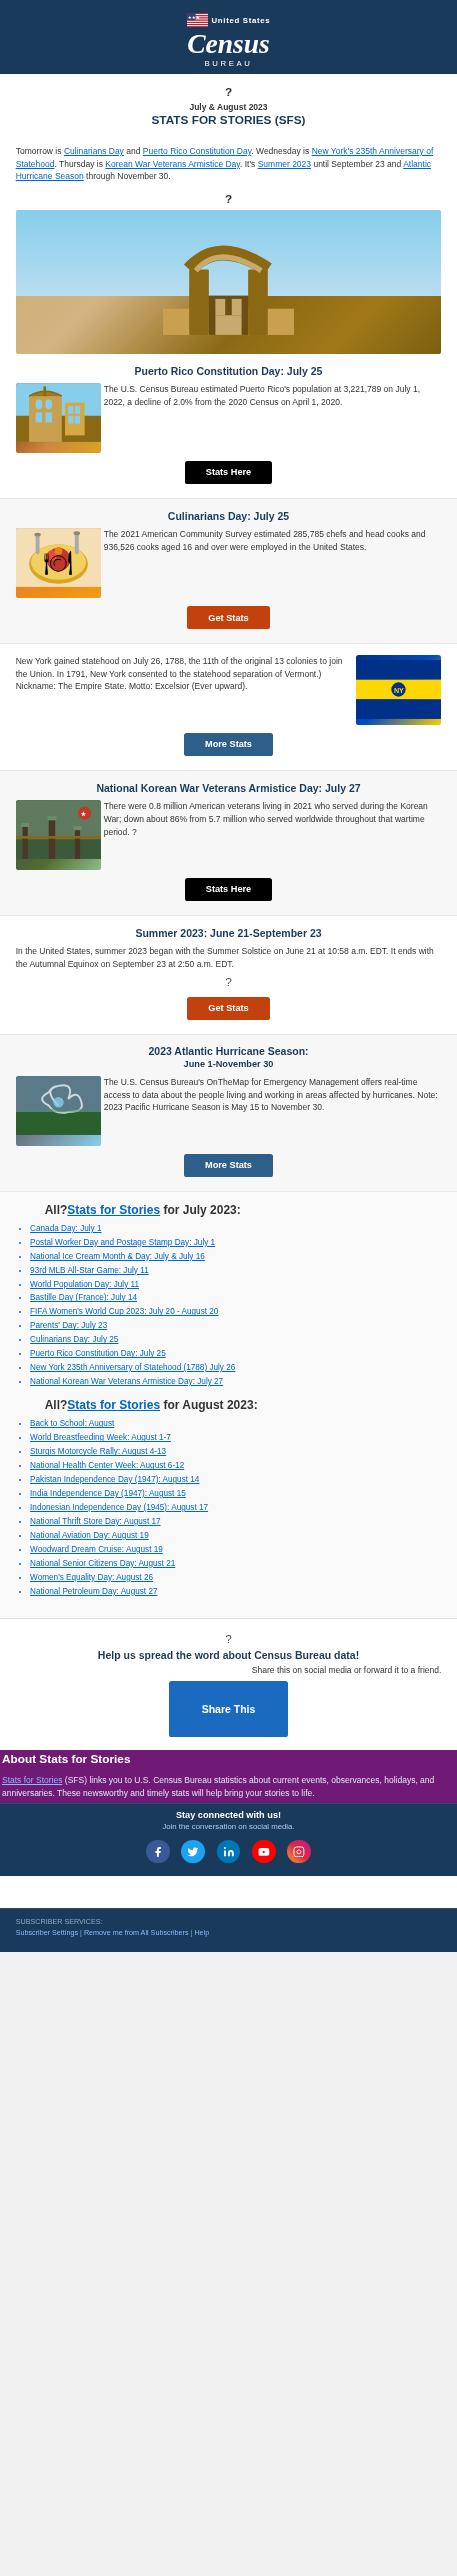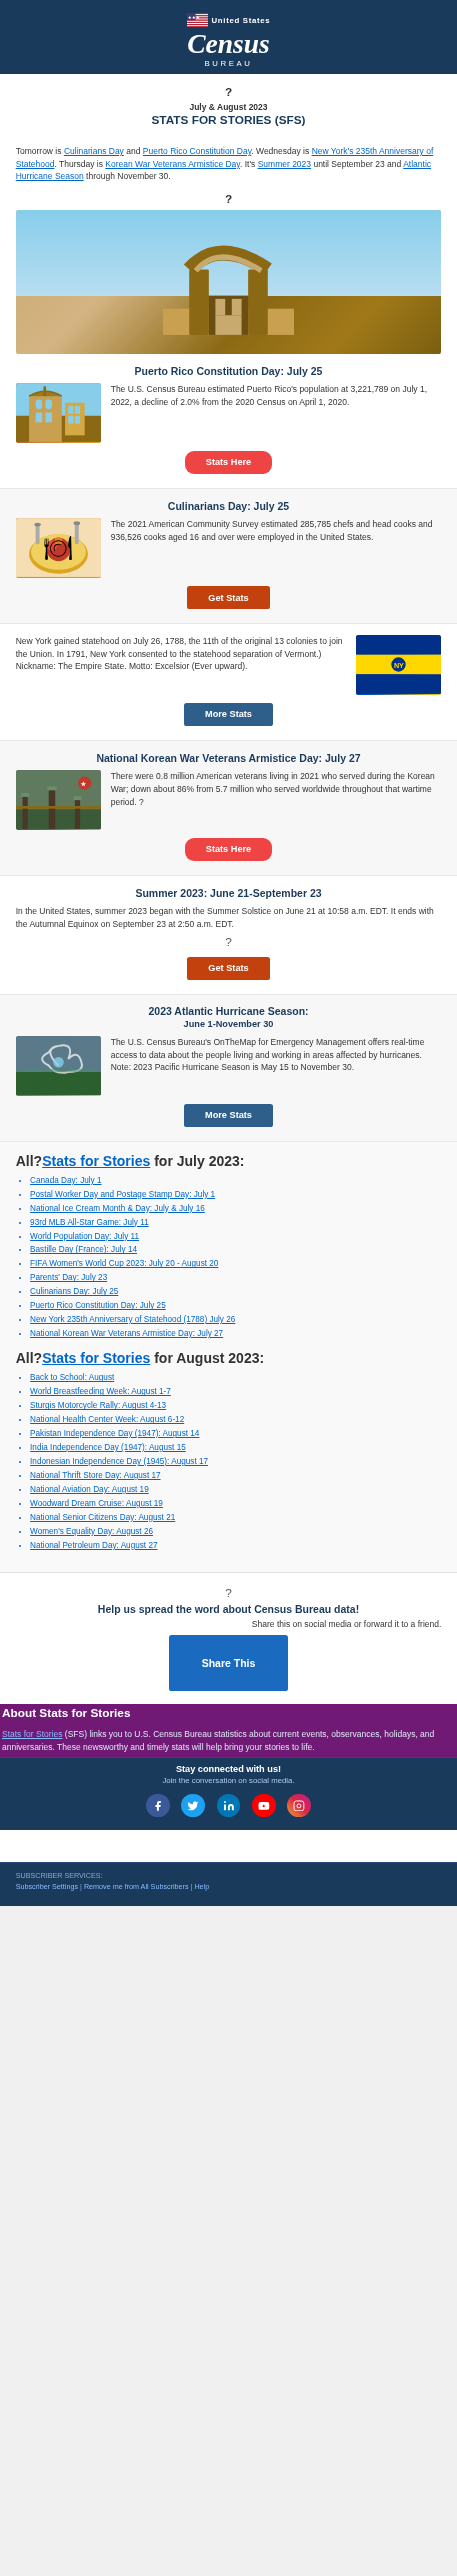--- a/index.html
+++ b/index.html
@@ -91,30 +91,30 @@
     }
     .section-title {
       font-size: 10.5px;
       font-weight: bold;
       color: #1a3a5c;
       margin-bottom: 6.5px;
       text-align: center;
     }
     .section-content {
       display: flex;
-      gap: 10px;
+      gap: 3px;
       align-items: flex-start;
     }
     .section-content.text-only {
       flex-direction: column;
     }
     .section-img {
       width: 85px;
       min-width: 85px;
-      height: 60px;
+      height: 70px;
       border-radius: 2.6px;
       overflow: hidden;
       flex-shrink: 0;
     }
     .section-text {
       font-size: 8.5px;
       color: #333;
       line-height: 1.5;
       flex: 1;
     }
@@ -127,23 +127,22 @@
       display: inline-block;
       padding: 6.5px 21px;
       border-radius: 2.6px;
       font-size: 9.2px;
       font-weight: bold;
       cursor: pointer;
       text-decoration: none;
       border: none;
     }
     .btn-blue {
-      background: #ef4444;
+      background: #000000;
       color: #ffffff;
-      border-radius: 9px;
     }
     .btn-teal {
       background: #c2410c;
       color: #ffffff;
     }
     .btn-dark {
       background: #2d5f8a;
       color: #ffffff;
     }
     .btn-share {
@@ -151,24 +150,25 @@
       color: #ffffff;
       padding: 22px 33px;
       font-size: 10.5px;
     }
     
     .lists-section {
       background: #f9f9f9;
       padding: 10.5px 15.7px;
     }
     .list-heading {
-      font-size: 14px;
+      font-size: 12px;
       font-weight: bold;
       color: #333;
       margin-bottom: 5.2px;
+      margin-left: 29px;
     }
     .list-heading a, .list-heading span.link {
       color: #0066cc;
       text-decoration: underline;
       cursor: pointer;
     }
     .list-items {
       list-style: disc;
       padding-left: 14.4px;
       margin-bottom: 9.2px;

